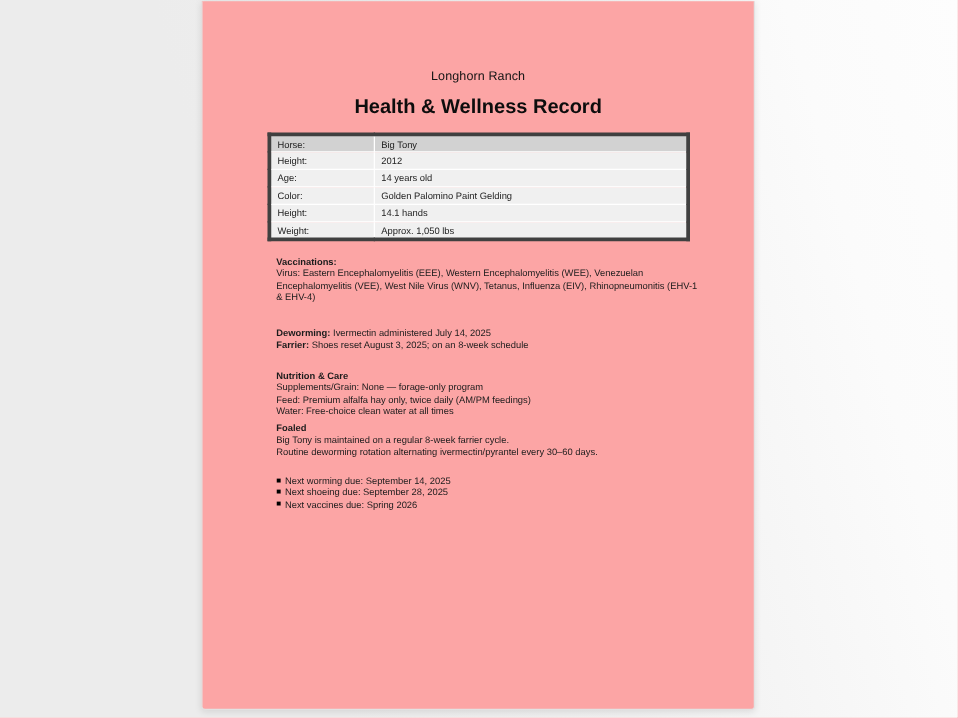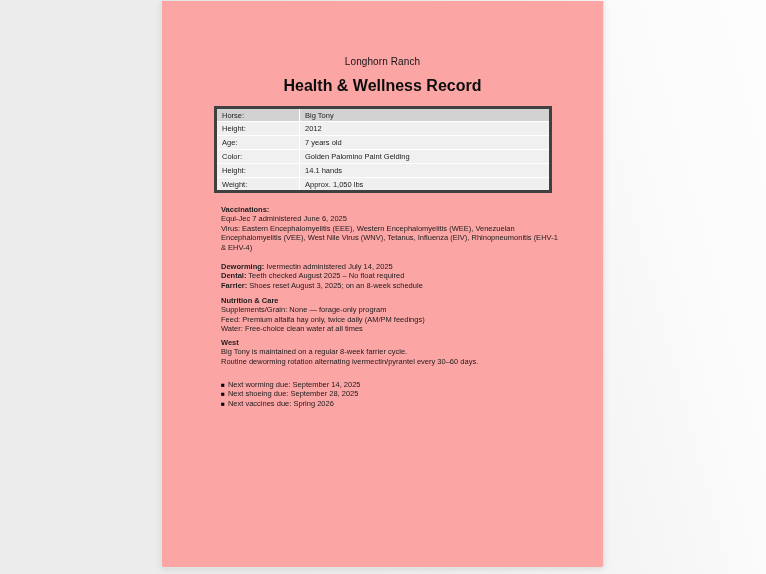--- a/index.html
+++ b/index.html
@@ -79,60 +79,58 @@
       <tr class="header-row">
         <td class="label-col">Horse:</td>
         <td>Big Tony</td>
       </tr>
       <tr>
         <td class="label-col">Height:</td>
         <td>2012</td>
       </tr>
       <tr>
         <td class="label-col">Age:</td>
-        <td>7 years old</td>
+        <td>14 years old</td>
       </tr>
       <tr>
         <td class="label-col">Color:</td>
         <td>Golden Palomino Paint Gelding</td>
       </tr>
       <tr>
         <td class="label-col">Height:</td>
         <td>14.1 hands</td>
       </tr>
       <tr>
         <td class="label-col">Weight:</td>
         <td>Approx. 1,050 lbs</td>
       </tr>
     </tbody>
   </table>
 
   <div class="text-section sec-vaccinations">
     <div class="bold">Vaccinations:</div>
-    <div>Equi-Jec 7 administered June 6, 2025</div>
     <div>Virus: Eastern Encephalomyelitis (EEE), Western Encephalomyelitis (WEE), Venezuelan</div>
     <div>Encephalomyelitis (VEE), West Nile Virus (WNV), Tetanus, Influenza (EIV), Rhinopneumonitis (EHV-1</div>
     <div>&amp; EHV-4)</div>
   </div>
 
   <div class="text-section sec-care">
     <div><span class="bold">Deworming:</span><span> Ivermectin administered July 14, 2025</span></div>
-    <div><span class="bold">Dental:</span><span> Teeth checked August 2025 – No float required</span></div>
     <div><span class="bold">Farrier:</span><span> Shoes reset August 3, 2025; on an 8-week schedule</span></div>
   </div>
 
   <div class="text-section sec-nutrition">
     <div class="bold">Nutrition &amp; Care</div>
     <div>Supplements/Grain: None — forage-only program</div>
     <div>Feed: Premium alfalfa hay only, twice daily (AM/PM feedings)</div>
     <div>Water: Free-choice clean water at all times</div>
   </div>
 
   <div class="text-section sec-notes">
-    <div class="bold">West</div>
+    <div class="bold">Foaled</div>
     <div>Big Tony is maintained on a regular 8-week farrier cycle.</div>
     <div>Routine deworming rotation alternating ivermectin/pyrantel every 30–60 days.</div>
   </div>
 
   <div class="text-section sec-reminders">
     <div class="bullet-line">
       <span class="bullet">■</span>
       <span>Next worming due: September 14, 2025</span>
     </div>
     <div class="bullet-line">

